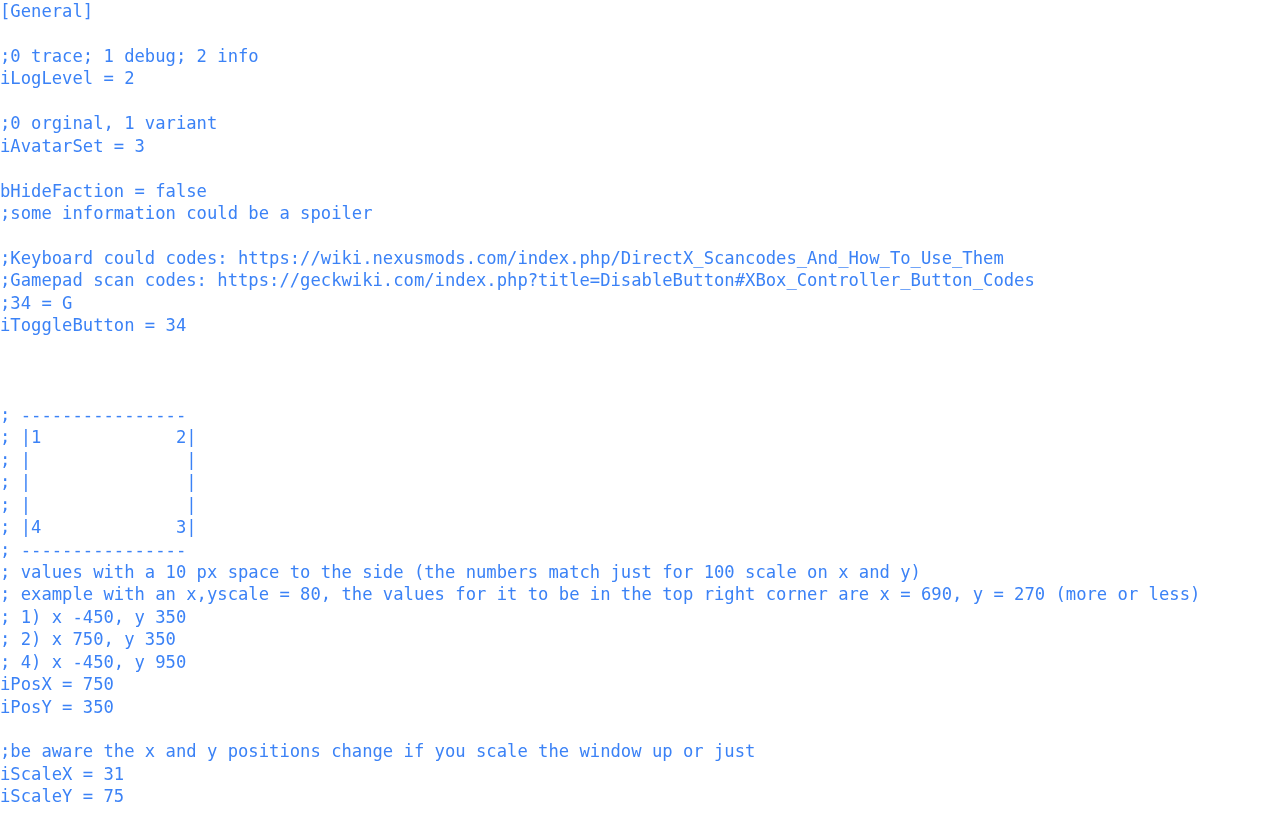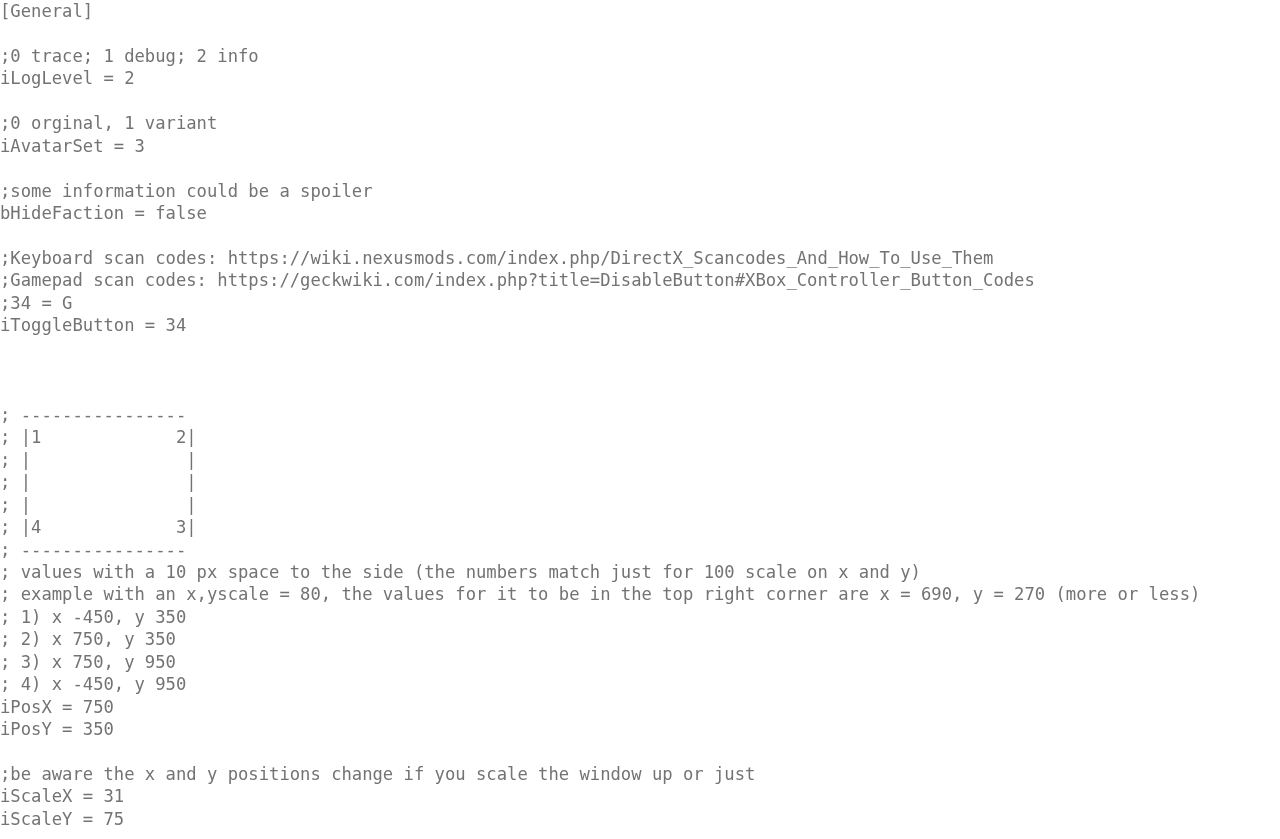--- a/index.html
+++ b/index.html
@@ -21,21 +21,21 @@
     top: 0;
     width: 1280px;
     padding: 0;
   }
 
   .line {
     font-family: "DejaVu Sans Mono", "Liberation Mono", monospace;
     font-size: 17.2px;
     line-height: 22.45px;
     height: 22.45px;
-    color: #737373;
+    color: #3b82f6;
     white-space: pre;
     letter-spacing: 0px;
     margin: 0;
     padding: 0;
     font-weight: 400;
     -webkit-font-smoothing: antialiased;
   }
 
   .line.blank {
     color: transparent;
@@ -46,42 +46,41 @@
 
 <div id="doc">
     <div class="line">[General]</div>
     <div class="line blank">&nbsp;</div>
     <div class="line">;0 trace; 1 debug; 2 info</div>
     <div class="line">iLogLevel = 2</div>
     <div class="line blank">&nbsp;</div>
     <div class="line">;0 orginal, 1 variant</div>
     <div class="line">iAvatarSet = 3</div>
     <div class="line blank">&nbsp;</div>
+    <div class="line">bHideFaction = false</div>
     <div class="line">;some information could be a spoiler</div>
-    <div class="line">bHideFaction = false</div>
     <div class="line blank">&nbsp;</div>
-    <div class="line">;Keyboard scan codes: https://wiki.nexusmods.com/index.php/DirectX_Scancodes_And_How_To_Use_Them</div>
+    <div class="line">;Keyboard could codes: https://wiki.nexusmods.com/index.php/DirectX_Scancodes_And_How_To_Use_Them</div>
     <div class="line">;Gamepad scan codes: https://geckwiki.com/index.php?title=DisableButton#XBox_Controller_Button_Codes</div>
     <div class="line">;34 = G</div>
     <div class="line">iToggleButton = 34</div>
     <div class="line blank">&nbsp;</div>
     <div class="line blank">&nbsp;</div>
     <div class="line blank">&nbsp;</div>
     <div class="line">; ----------------</div>
     <div class="line">; |1             2|</div>
     <div class="line">; |               |</div>
     <div class="line">; |               |</div>
     <div class="line">; |               |</div>
     <div class="line">; |4             3|</div>
     <div class="line">; ----------------</div>
     <div class="line">; values with a 10 px space to the side (the numbers match just for 100 scale on x and y)</div>
     <div class="line">; example with an x,yscale = 80, the values for it to be in the top right corner are x = 690, y = 270 (more or less)</div>
     <div class="line">; 1) x -450, y 350</div>
     <div class="line">; 2) x 750, y 350</div>
-    <div class="line">; 3) x 750, y 950</div>
     <div class="line">; 4) x -450, y 950</div>
     <div class="line">iPosX = 750</div>
     <div class="line">iPosY = 350</div>
     <div class="line blank">&nbsp;</div>
     <div class="line">;be aware the x and y positions change if you scale the window up or just</div>
     <div class="line">iScaleX = 31</div>
     <div class="line">iScaleY = 75</div>
   </div>
 
 </body></html>

